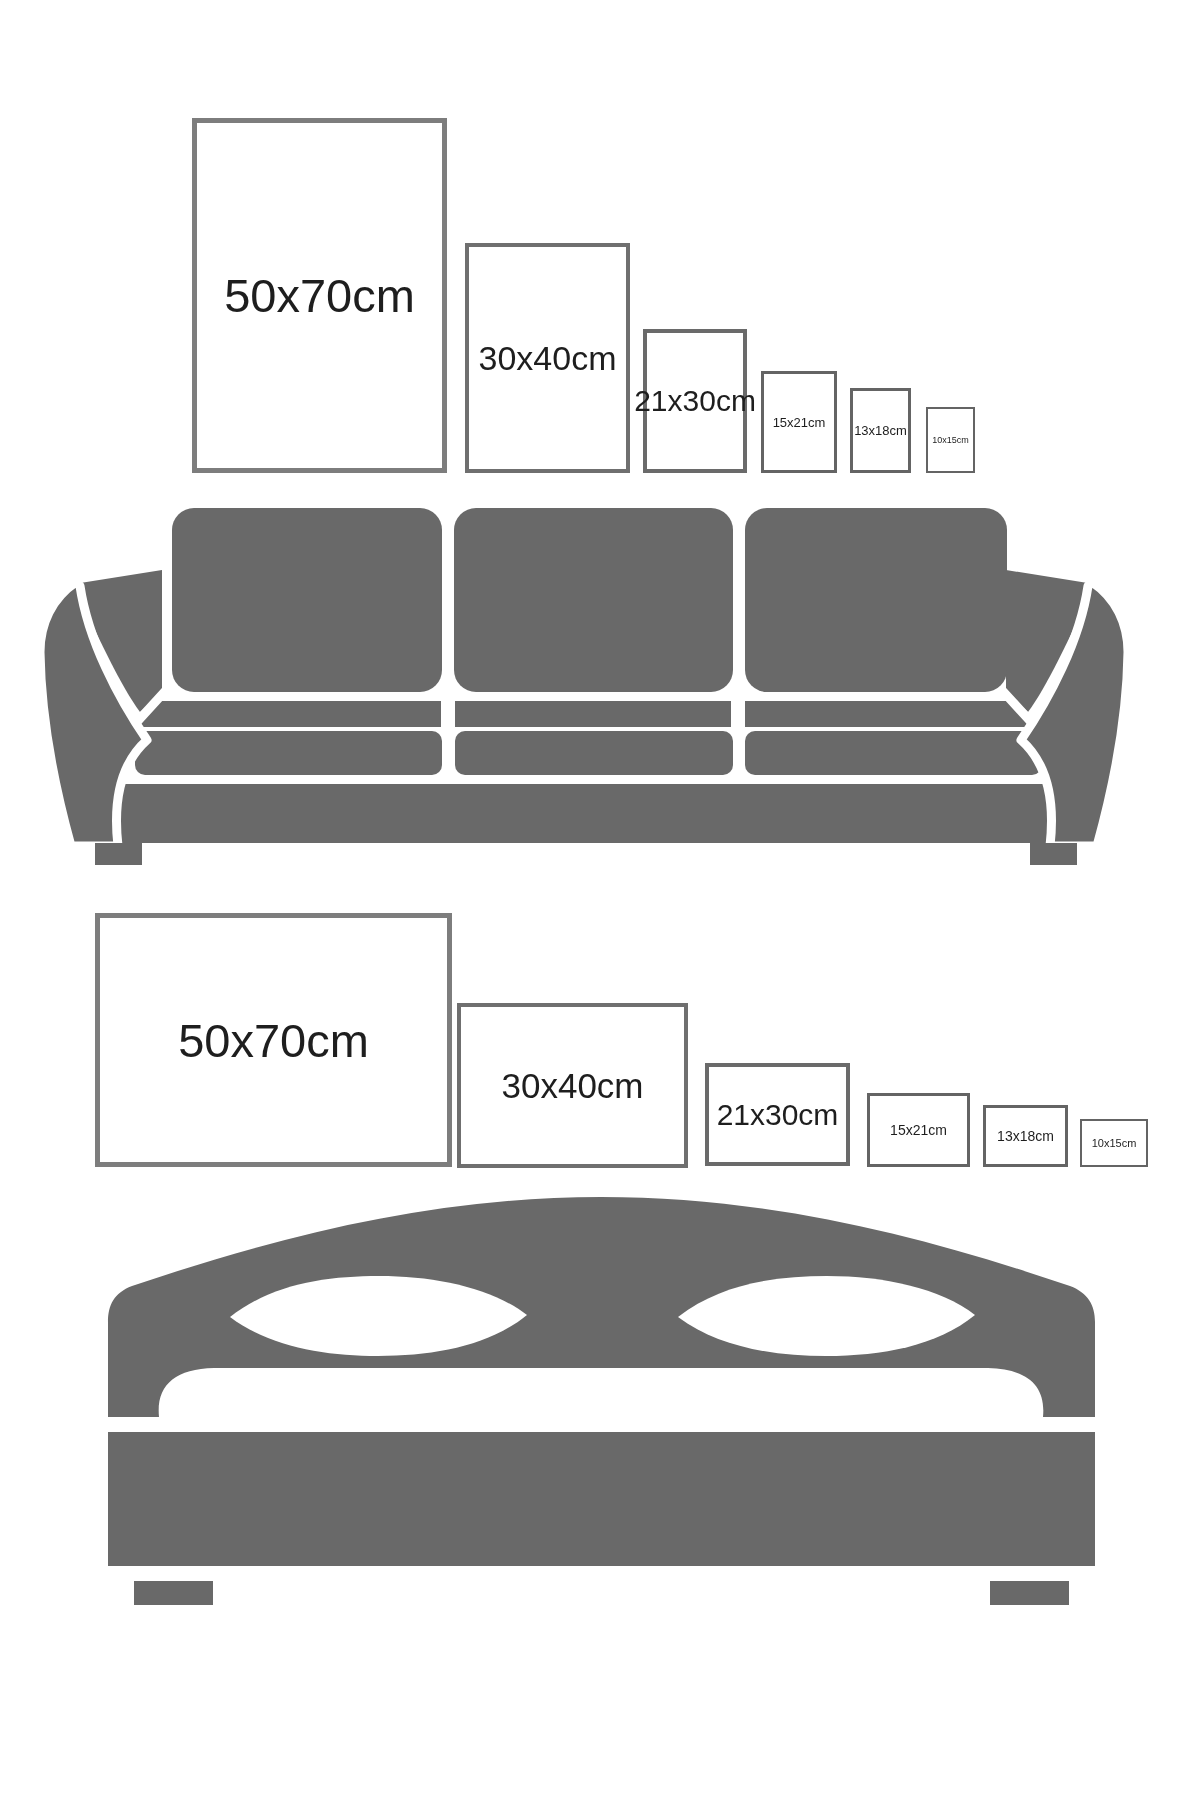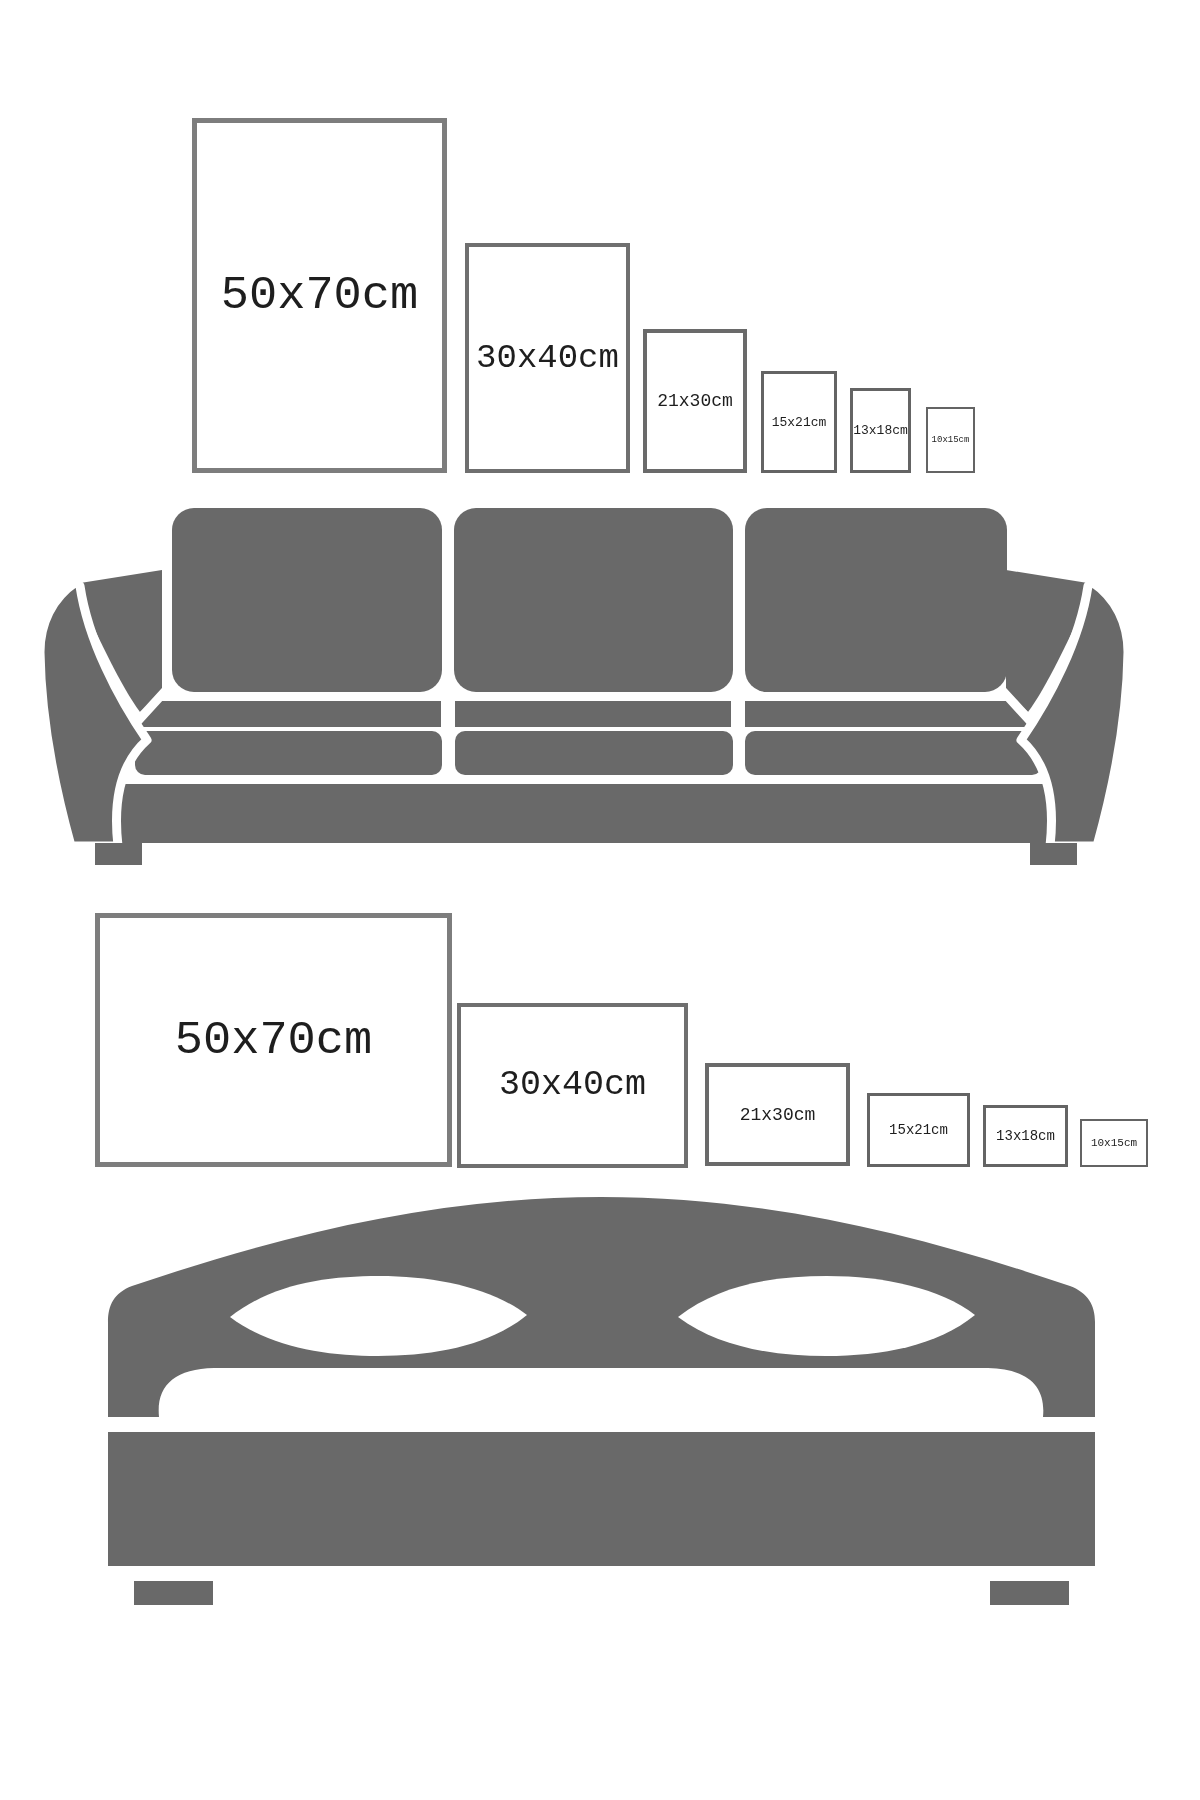--- a/index.html
+++ b/index.html
@@ -1,18 +1,18 @@
 <!DOCTYPE html>
 <html style="--bg: #ffffff; --furniture: #696969; --label: #1e1e1e;"><head>
 <meta charset="utf-8">
 <style>
   html,body{margin:0;padding:0;background:#fff;}
   #page{
     position:relative;width:1200px;height:1800px;background:var(--bg,#fff);
-    font-family:Liberation Mono, monospace;overflow:hidden;
+    font-family:Liberation Sans, sans-serif;overflow:hidden;
   }
   .frame{
     position:absolute;background:#fff;box-sizing:border-box;
     display:flex;align-items:center;justify-content:center;
   }
   .frame-label{color:var(--label,#1e1e1e);white-space:nowrap;line-height:1;}
   
   .r1f1{left:192px;top:118px;width:255px;height:355px;border:5px solid #7d7d7d;}
   .r1f2{left:465px;top:243px;width:165px;height:230px;border:4px solid #6f6f6f;}
   .r1f3{left:643px;top:329px;width:104px;height:144px;border:4px solid #6a6a6a;}
@@ -20,21 +20,21 @@
   .r1f5{left:850px;top:388px;width:61px;height:85px;border:3px solid #646464;}
   .r1f6{left:926px;top:407px;width:49px;height:66px;border:2px solid #646464;}
   
   .r2f1{left:95px;top:913px;width:357px;height:254px;border:5px solid #7d7d7d;}
   .r2f2{left:457px;top:1003px;width:231px;height:165px;border:4px solid #6f6f6f;}
   .r2f3{left:705px;top:1063px;width:145px;height:103px;border:4px solid #6a6a6a;}
   .r2f4{left:867px;top:1093px;width:103px;height:74px;border:3px solid #646464;}
   .r2f5{left:983px;top:1105px;width:85px;height:62px;border:3px solid #646464;}
   .r2f6{left:1080px;top:1119px;width:68px;height:48px;border:2px solid #646464;}
   .fs47{font-size:47px;} .fs34{font-size:34px;} .fs35{font-size:35px;}
-  .fs22{font-size:18px;} .fs13{font-size:13px;} .fs14{font-size:14px;}
+  .fs22{font-size:30px;} .fs13{font-size:13px;} .fs14{font-size:14px;}
   .fs9{font-size:9px;} .fs11{font-size:11px;}
   .illus{position:absolute;left:0;width:1200px;}
   #sofa-svg{top:470px;height:400px;}
   #bed-svg{top:1180px;height:430px;}
   .g{fill:var(--furniture,#696969);}
   .wfill{fill:#ffffff;}
   .w9{stroke:#ffffff;stroke-width:9;stroke-linecap:round;}
   .ws{stroke:#ffffff;stroke-width:9;stroke-linejoin:round;}
 </style>
 </head>

